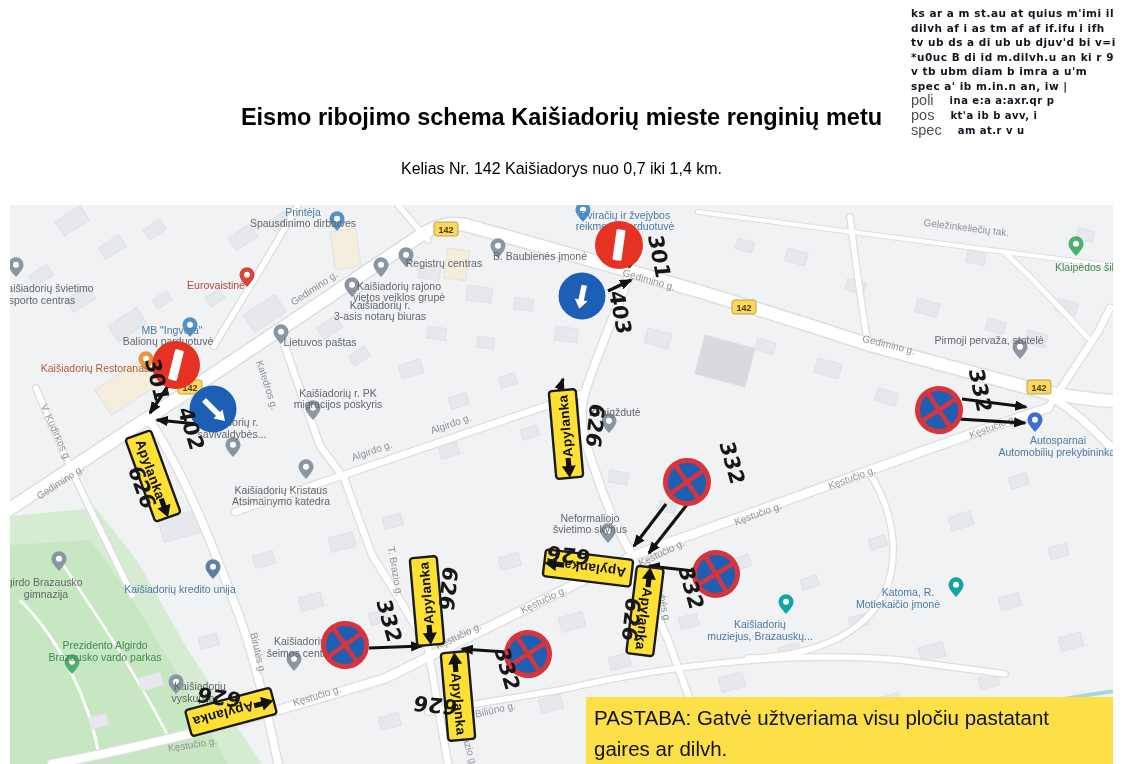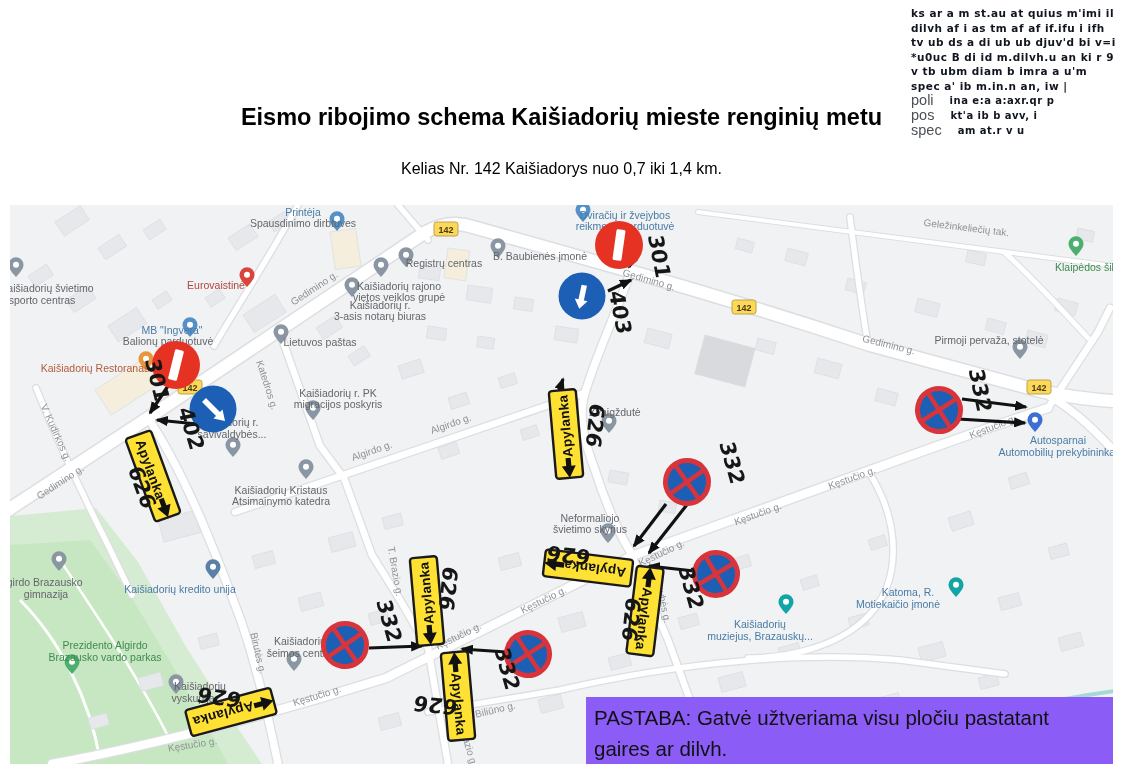--- a/index.html
+++ b/index.html
@@ -12,21 +12,21 @@
   .stamp{position:absolute;left:903px;top:6px;width:216px;margin-left:8px;}
   .stamp-line{font-family:"DejaVu Sans",sans-serif;font-weight:bold;font-size:10.5px;
          line-height:14.5px;color:#10151f;letter-spacing:.5px;filter:blur(.35px);
          transform:scaleY(1.08);white-space:nowrap;overflow:hidden;}
   .stamp-tail{display:flex;align-items:center;gap:16px;white-space:nowrap;overflow:hidden;}
   .stamp-frag{font-family:"Liberation Sans",sans-serif;font-weight:400;font-size:14.5px;
          color:#4b4f55;line-height:15px;}
   .stamp-rest{font-family:"DejaVu Sans",sans-serif;font-weight:bold;font-size:10px;
          color:#10151f;letter-spacing:.5px;filter:blur(.35px);}
   .map{position:absolute;left:10px;top:205px;overflow:hidden;}
-  .note{position:absolute;left:586px;top:697px;width:527px;height:67px;background:#8b5cf6;
+  .note{position:absolute;left:586px;top:697px;width:527px;height:67px;background:#fde047;
         box-sizing:border-box;padding:5px 0 0 8px;font-size:20.5px;line-height:31px;color:#111;}
   svg text{font-family:"Liberation Sans",sans-serif;}
   .st{font-size:10px;fill:#8f9296;text-anchor:middle;}
   .poi{font-size:10.5px;text-anchor:middle;}
   .pg{fill:#63666b;} .pb{fill:#4a7ba6;} .pr{fill:#b0473e;} .po{fill:#b35b3e;} .pgr{fill:#3f8a4f;}
   .num{font-size:21px;font-weight:bold;fill:#161616;text-anchor:middle;
        font-family:"DejaVu Sans",sans-serif;}
   .shield-t{font-size:9px;font-weight:bold;fill:#4a3c10;text-anchor:middle;}
   .apy{font-size:13.5px;font-weight:bold;fill:#111;text-anchor:middle;letter-spacing:.3px;}
   .apyrect{fill:#ffe133;stroke:#1a1a1a;stroke-width:2.4;}

